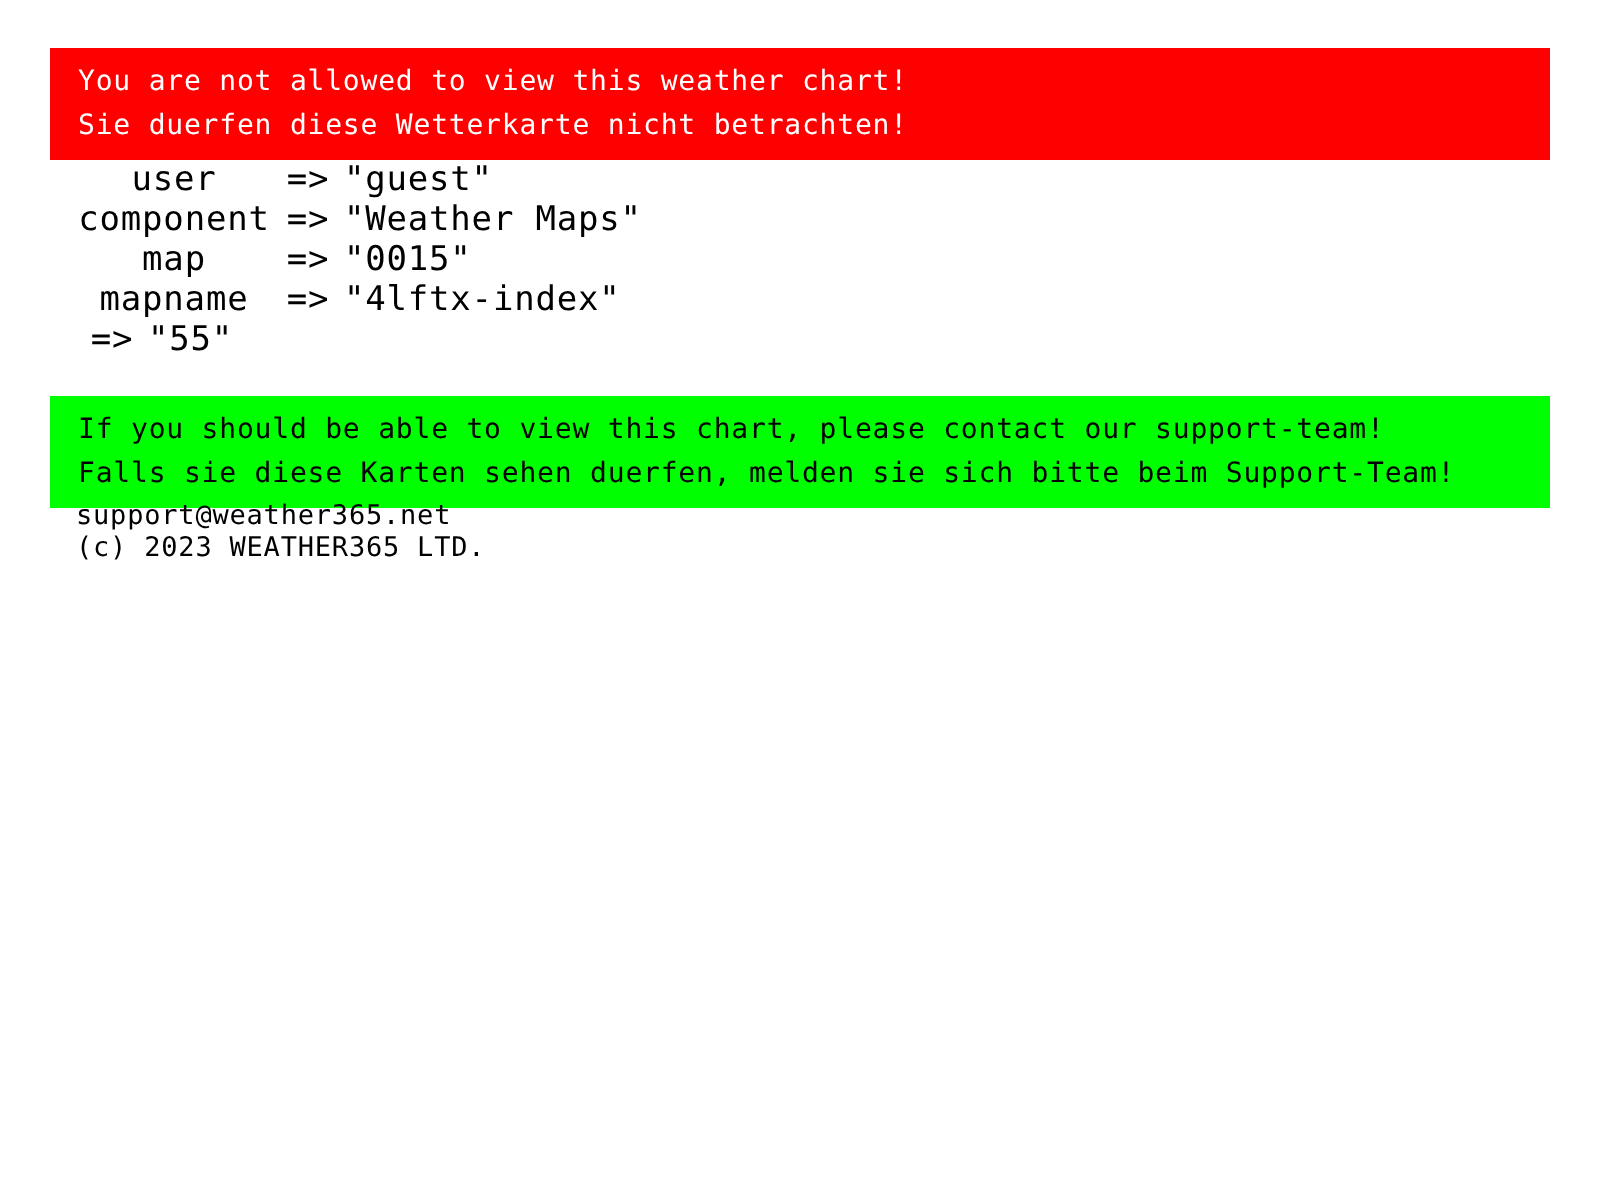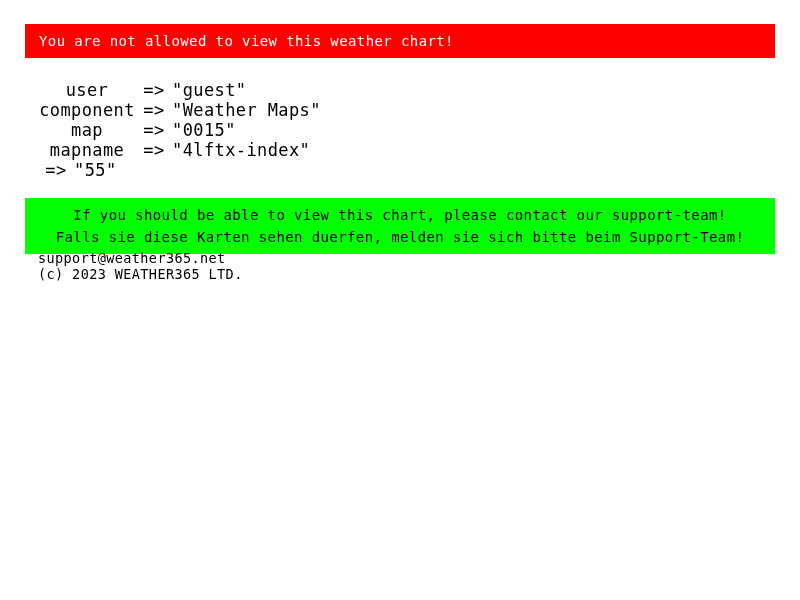--- a/index.html
+++ b/index.html
@@ -29,21 +29,20 @@
   }
   .banner-error {
     top: 24px;
     background: #ff0000;
     color: #ffffff;
   }
   .banner-ok {
     top: 198px;
     background: #00ff00;
     color: #000000;
-    text-align: center;
   }
   .banner-line {
     line-height: 22px;
     white-space: pre;
     font-size: 14px;
     letter-spacing: 0.4px;
   }
   .params {
     position: absolute;
     left: 38px;
@@ -81,20 +80,21 @@
     flex-direction: column;
   }
 </style>
 </head>
 <body>
 
 <div class="page">
 
   <div class="banner banner-error">
     <div class="banner-line">You are not allowed to view this weather chart!</div>
+    <div class="banner-line">Sie duerfen diese Wetterkarte nicht betrachten!</div>
   </div>
 
   <div class="params">
     <div class="param-row">
       <span class="param-key">user</span>
       <span class="param-arrow">=&gt;</span>
       <span class="param-val">"guest"</span>
     </div>
     <div class="param-row">
       <span class="param-key">component</span>

